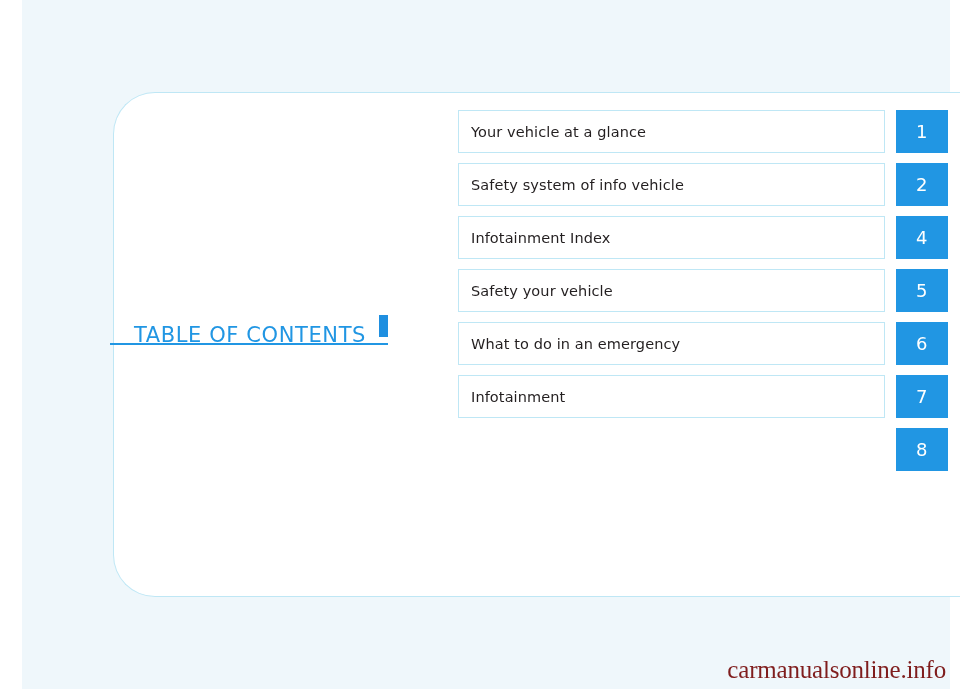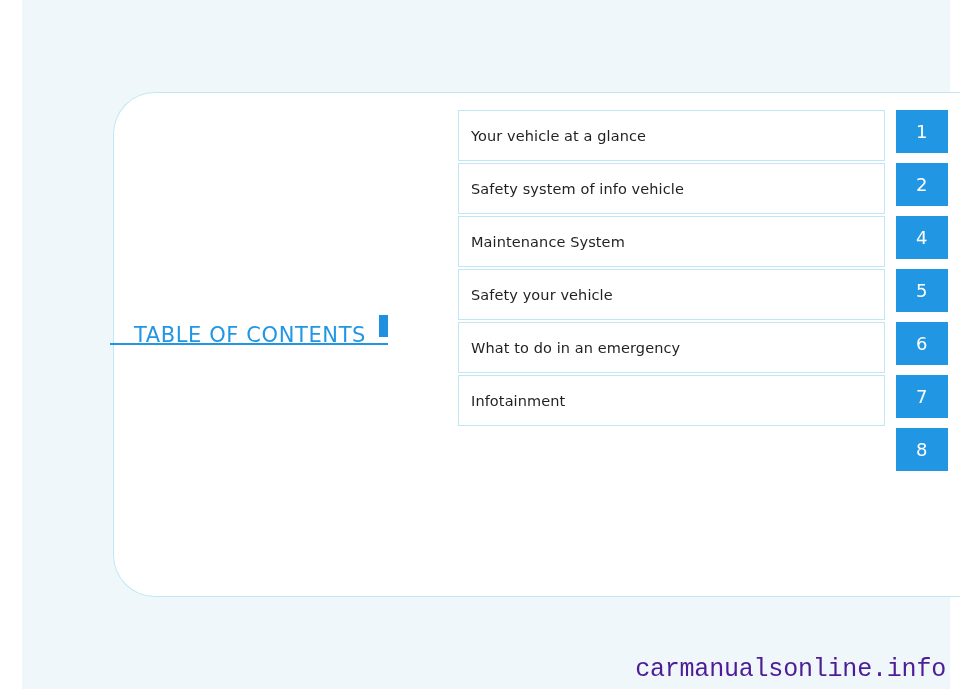--- a/index.html
+++ b/index.html
@@ -86,21 +86,21 @@
   .toc-row {
     position: relative;
     height: 43px;
     margin-bottom: 10px;
   }
   .toc-row-label {
     position: absolute;
     left: 0px;
     top: 0px;
     width: 427px;
-    height: 51px;
+    height: 43px;
     box-sizing: border-box;
     border: 1px solid #bfe7f5;
     background: #ffffff;
     display: flex;
     align-items: center;
     padding-left: 12px;
     font-size: 14.5px;
     color: #231f20;
     white-space: nowrap;
     letter-spacing: 0.1px;
@@ -118,22 +118,22 @@
     justify-content: center;
     font-size: 18px;
     letter-spacing: 0.5px;
   }
   
   .watermark {
     position: absolute;
     right: 14px;
     bottom: 5px;
     font-size: 25px;
-    color: #4c1d95;
-    font-family: Liberation Mono, monospace;
+    color: #7f1d1d;
+    font-family: Liberation Serif, serif;
     letter-spacing: -0.2px;
     white-space: nowrap;
   }
 </style>
 </head>
 <body>
 
 <div class="page">
 
   <div class="page-bg"></div>
@@ -153,21 +153,21 @@
       <div class="toc-row-number">1</div>
     </div>
 
     <div class="toc-row">
       <div class="toc-row-label">Safety system of info vehicle</div>
       <div class="toc-row-number">2</div>
     </div>
 
 
     <div class="toc-row">
-      <div class="toc-row-label">Maintenance System</div>
+      <div class="toc-row-label">Infotainment Index</div>
       <div class="toc-row-number">4</div>
     </div>
 
     <div class="toc-row">
       <div class="toc-row-label">Safety your vehicle</div>
       <div class="toc-row-number">5</div>
     </div>
 
     <div class="toc-row">
       <div class="toc-row-label">What to do in an emergency</div>

